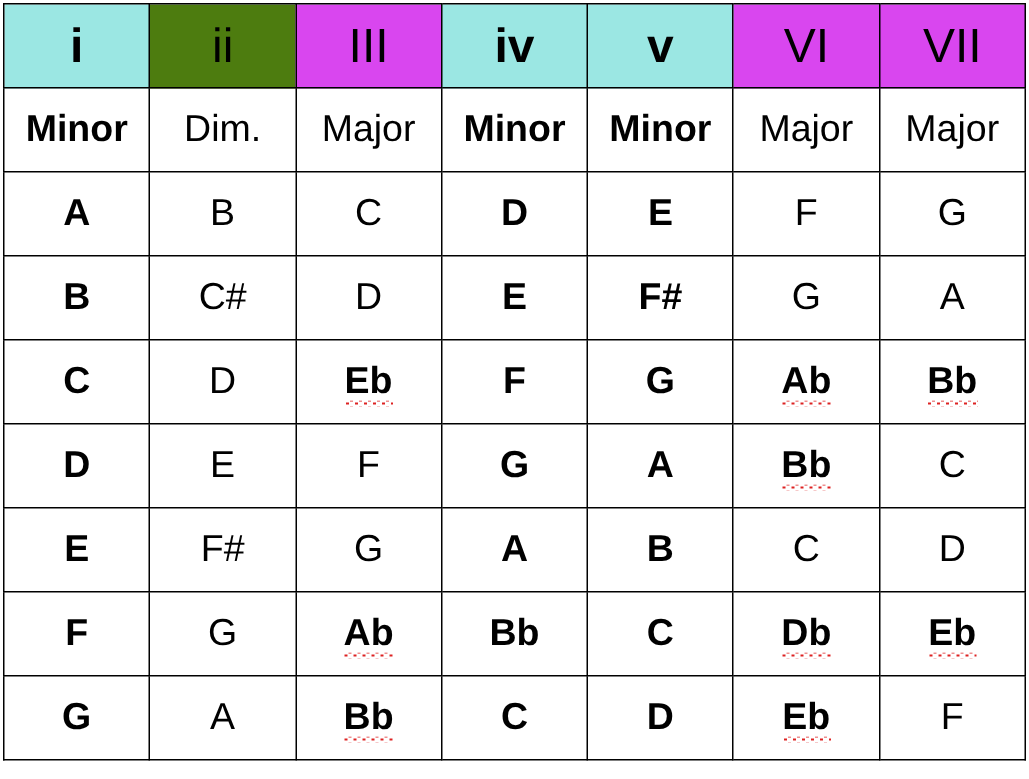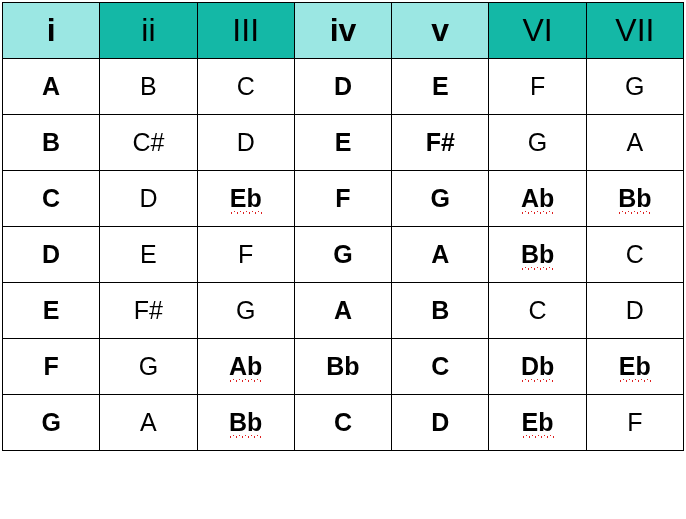--- a/index.html
+++ b/index.html
@@ -18,22 +18,22 @@
     text-align: center;
     vertical-align: middle;
     height: 55px;
     font-size: 25px;
     padding: 0;
   }
   .roman {
     font-size: 32px;
   }
   .teal { background: #9be7e3; }
-  .lav  { background: #14b8a6; }
-  .grn  { background: #14b8a6; }
+  .lav  { background: #4d7c0f; }
+  .grn  { background: #d946ef; }
   .bold { font-weight: bold; }
   .squiggle {
     display: inline-block;
     position: relative;
     font-weight: bold;
   }
   .squiggle::after {
     content: "";
     position: absolute;
     left: 0;
@@ -53,20 +53,29 @@
 <table>
   <tbody id="tbody">
       <tr>
         <td class="roman teal bold">i</td>
         <td class="roman lav">ii</td>
         <td class="roman grn">III</td>
         <td class="roman teal bold">iv</td>
         <td class="roman teal bold">v</td>
         <td class="roman grn">VI</td>
         <td class="roman grn">VII</td>
+      </tr>
+      <tr>
+        <td class="bold">Minor</td>
+        <td>Dim.</td>
+        <td>Major</td>
+        <td class="bold">Minor</td>
+        <td class="bold">Minor</td>
+        <td>Major</td>
+        <td>Major</td>
       </tr>
       <tr>
         <td class="bold"><span>A</span></td>
         <td><span>B</span></td>
         <td><span>C</span></td>
         <td class="bold"><span>D</span></td>
         <td class="bold"><span>E</span></td>
         <td><span>F</span></td>
         <td><span>G</span></td>
       </tr>

